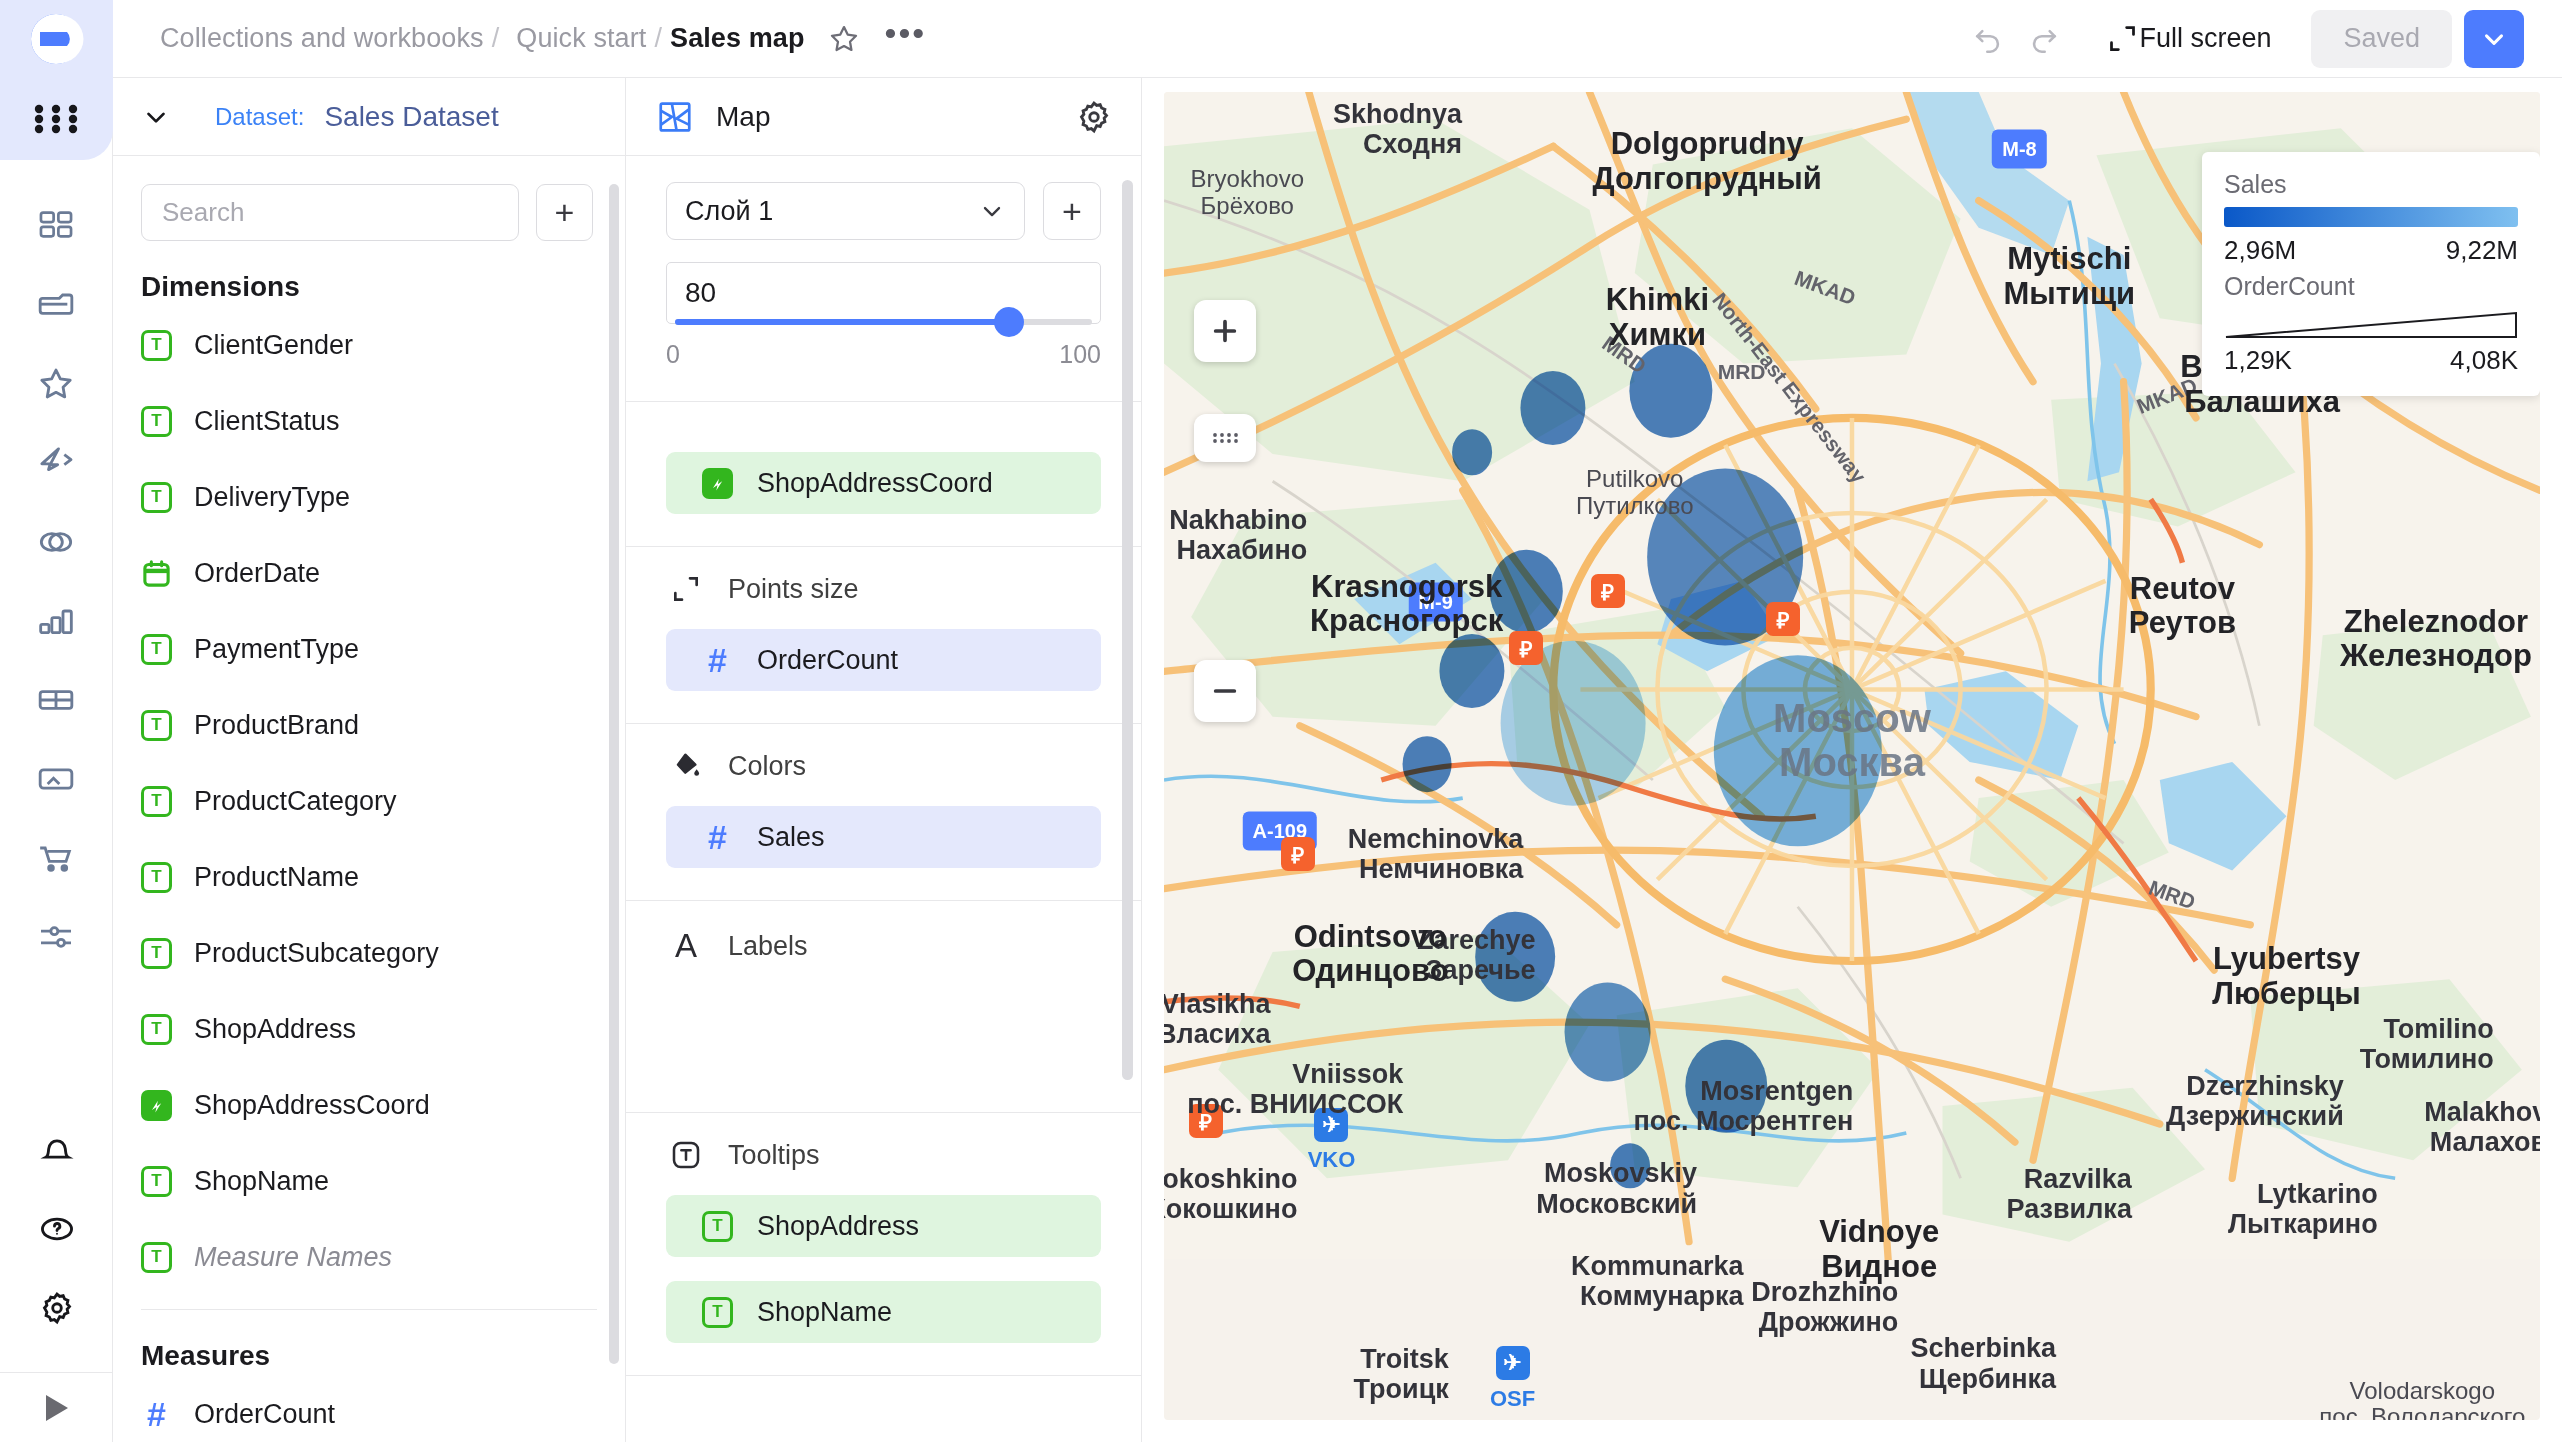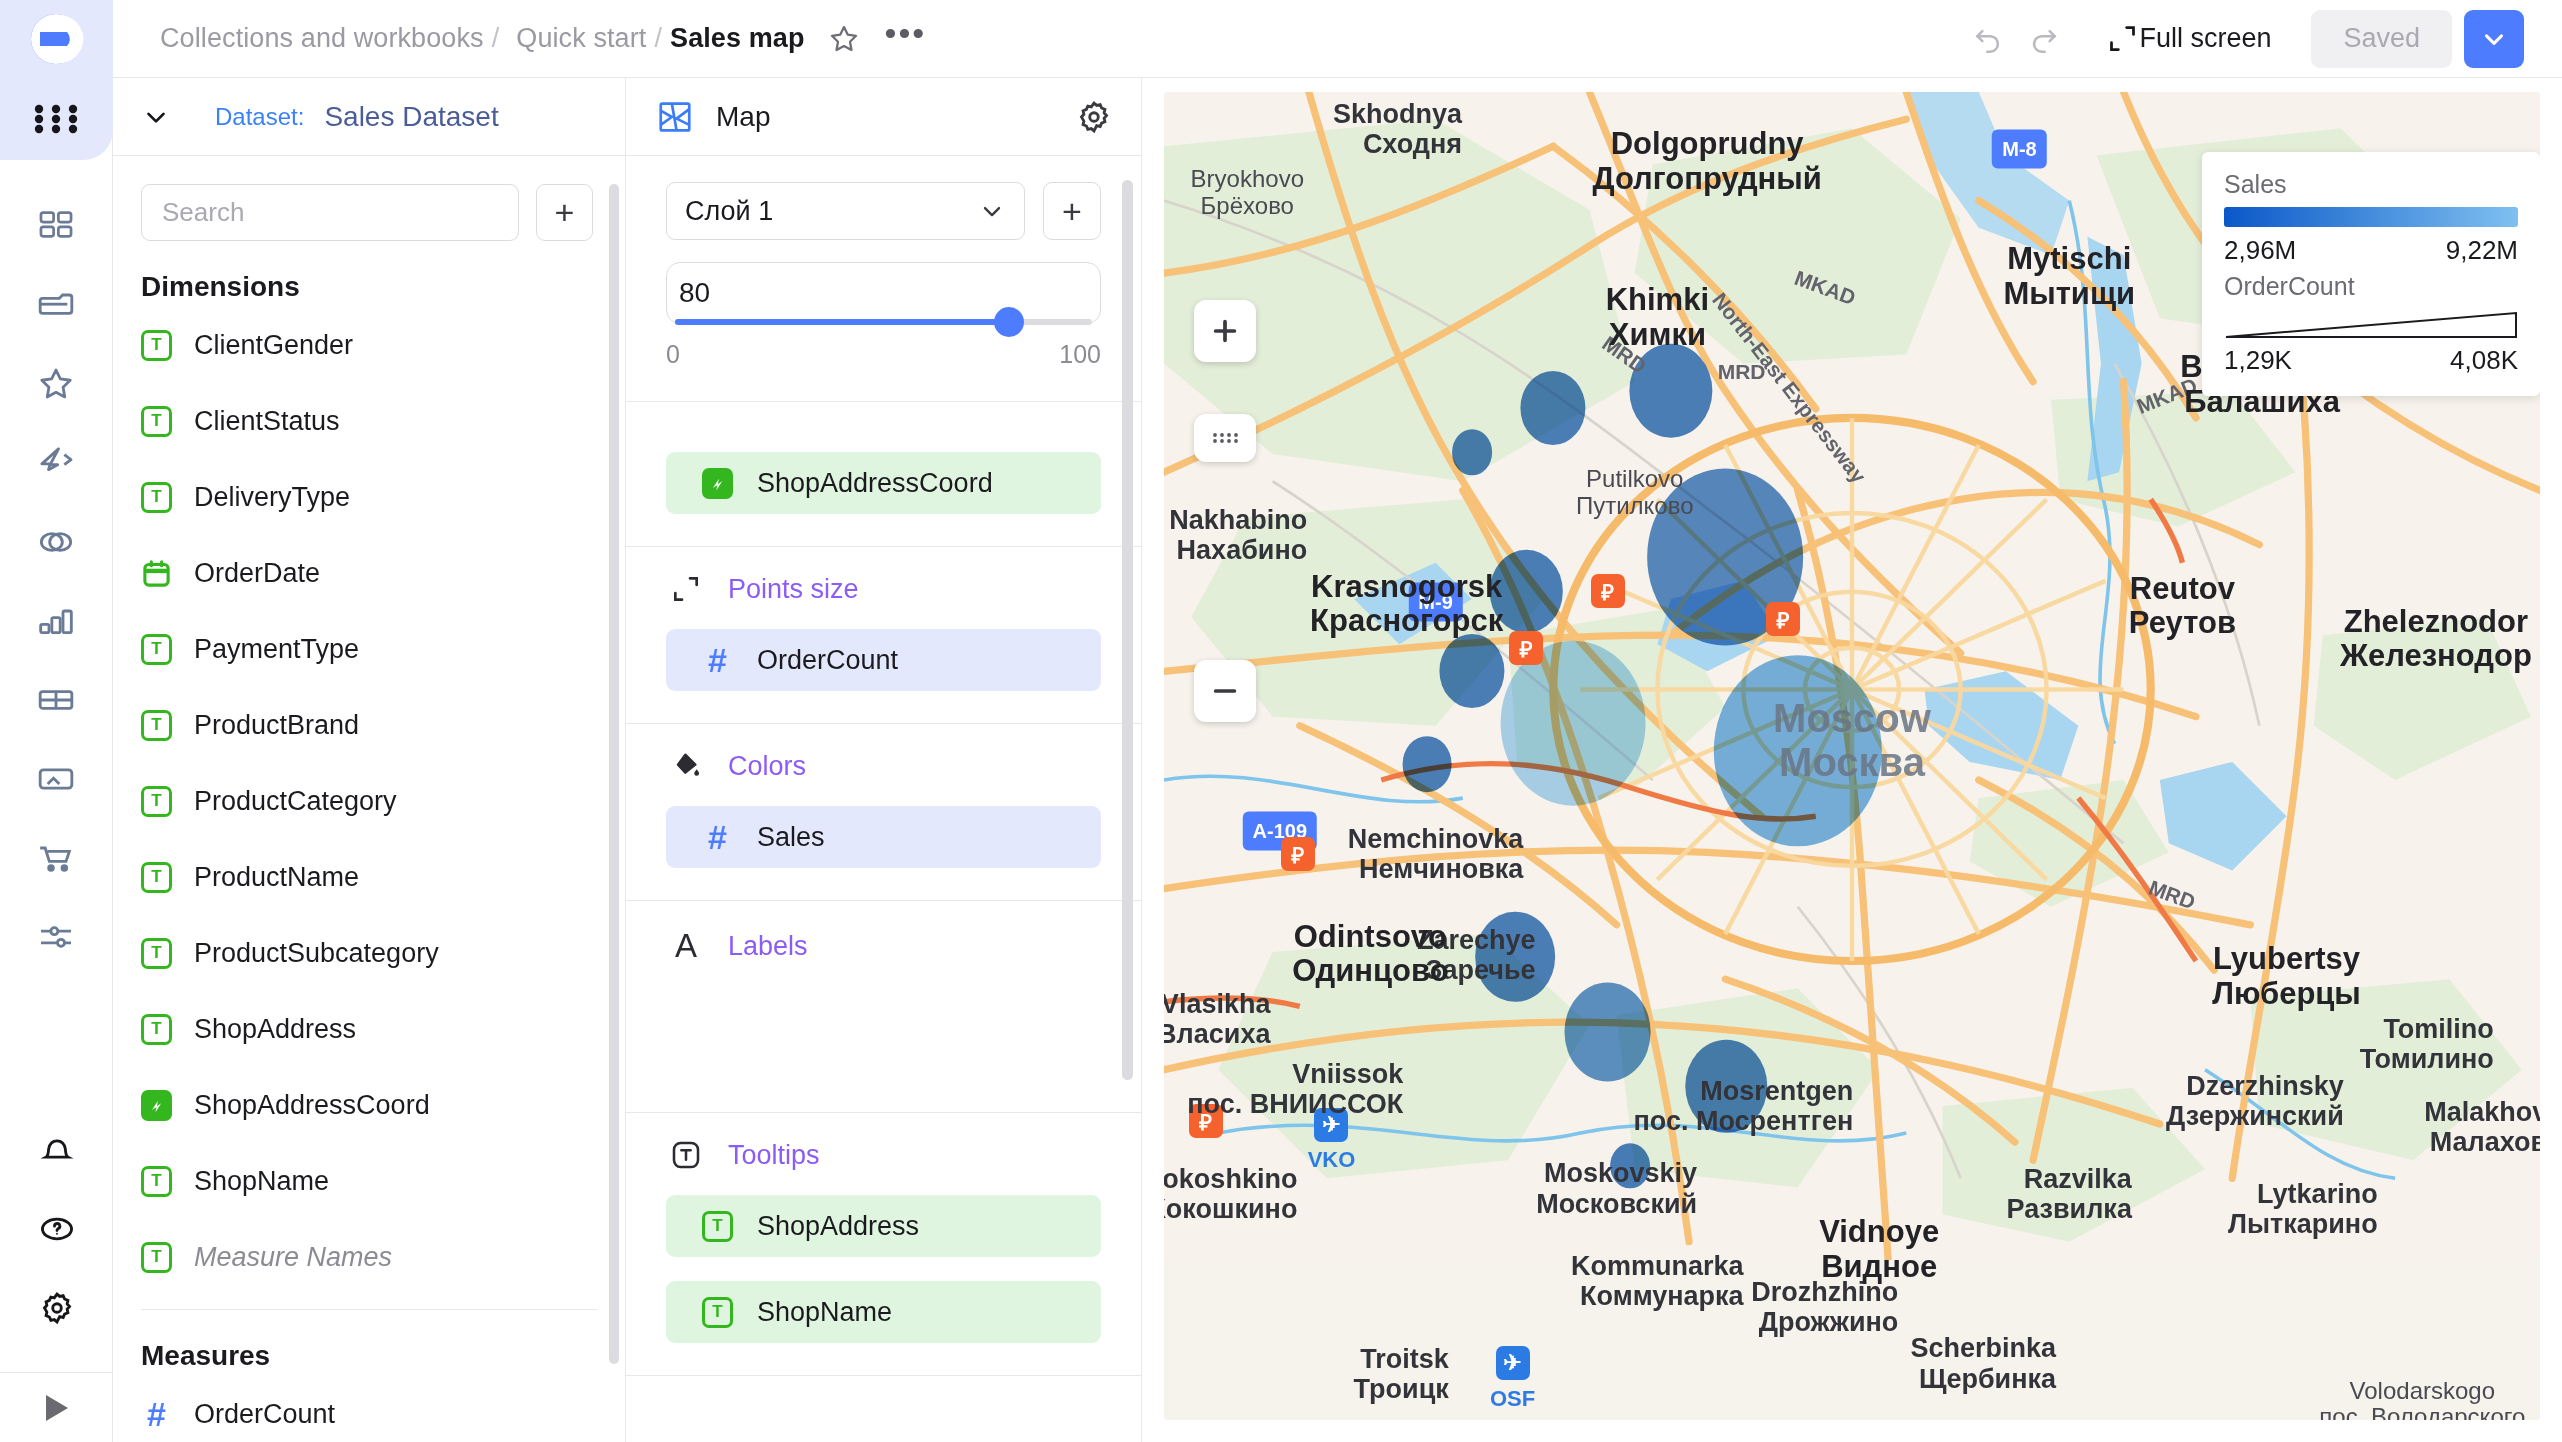--- a/index.html
+++ b/index.html
@@ -119,36 +119,36 @@
     background: #dcdce0; border-radius: 6px; cursor: pointer; }
   .cfg-sec { border-bottom: 1px solid #e8e8ea; padding: 26px 40px 32px 40px; }
   .layer-row { display: flex; align-items: center; gap: 18px; }
   .layer-select { flex: 1; height: 58px; border: 1px solid #dcdce0; border-radius: 9px;
     display: flex; align-items: center; padding: 0 18px; font-size: 27px; color: #1b1b1f;
     cursor: pointer; background: #fff; }
   .layer-select .chev { margin-left: auto; display: flex; }
   .layer-add { width: 58px; height: 58px; border: 1px solid #dcdce0; border-radius: 9px;
     display: flex; align-items: center; justify-content: center; font-size: 34px;
     color: #3a3a40; cursor: pointer; background: #fff; }
-  .slider-box { margin-top: 22px; border: 1px solid #dcdce0; border-radius: 14px;
-    height: 62px; padding: 0 12px; display: flex; align-items: center; position: relative; }
+  .slider-box { margin-top: 22px; border: 1px solid #dcdce0; border-radius: 5px;
+    height: 62px; padding: 0 18px; display: flex; align-items: center; position: relative; }
   .slider-val { font-size: 28px; color: #1b1b1f; }
   .slider-track { position: absolute; left: 8px; right: 8px; bottom: -2px; height: 6px;
     background: #dcdce0; border-radius: 3px; cursor: pointer; }
   .slider-fill { position: absolute; left: 0; top: 0; height: 6px; background: #4d7cfe; border-radius: 3px; }
   .slider-knob { position: absolute; width: 30px; height: 30px; border-radius: 50%;
     background: #4d7cfe; top: -12px; cursor: grab; }
   .slider-ends { display: flex; justify-content: space-between; margin-top: 16px;
     font-size: 25px; color: #8b8b93; }
   .cfg-row { display: flex; align-items: center; gap: 22px; }
   .cfg-icon { width: 40px; flex: 0 0 40px; display: flex; align-items: center; justify-content: center; }
   .geo-select { height: 58px; border: 1px solid #dcdce0; border-radius: 9px; min-width: 262px;
     display: flex; align-items: center; justify-content: center; gap: 16px;
     font-size: 27px; color: #1b1b1f; cursor: pointer; padding: 0 18px; background: #fff; }
-  .cfg-label { font-size: 27px; color: #8b5cf6; }
+  .cfg-label { font-size: 27px; color: #404040; }
   .chip { margin-top: 24px; height: 62px; border-radius: 9px; display: flex; align-items: center;
     gap: 24px; padding-left: 36px; cursor: grab; font-size: 27px; color: #1b1b1f; }
   .chip.green { background: #dff5df; }
   .chip.blue { background: #e4e8fc; }
   .cfg-sec.tall { min-height: 212px; }
 
   
   .mapwrap { flex: 1; min-width: 0; padding: 14px 22px 22px 22px; display: flex; }
   .map {
     flex: 1; position: relative; overflow: hidden; border-radius: 4px;

